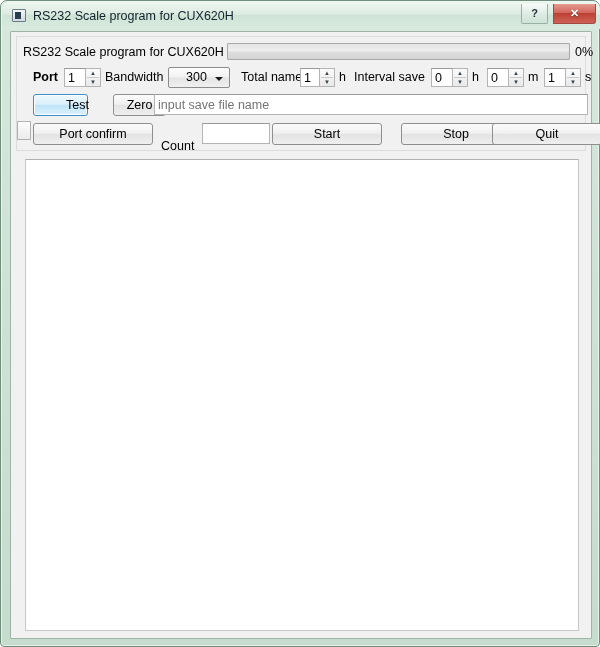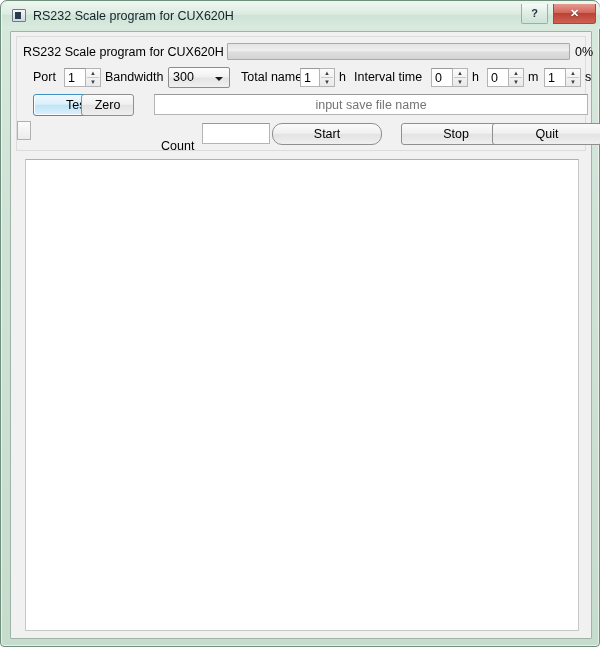--- a/index.html
+++ b/index.html
@@ -197,35 +197,35 @@
   .spin .up { top: 0; }
   .spin .dn { bottom: 0; }
   .spin::after {
     content: "";
     position: absolute;
     left: 1px; right: 1px; top: 8px;
     height: 1px;
     background: #c9c9c9;
   }
 
-  #port-label  { left: 16px;  top: 1px; }
+  #port-label  { left: 16px;  top: 1px; font-weight: bold; }
   #port-input  { left: 47px;  top: 2px; width: 22px; }
   #port-spin   { left: 69px;  top: 2px; }
   #bw-label    { left: 88px;  top: 1px; }
   #bw-select {
     position: absolute;
     left: 151px; top: 1px;
     width: 62px; height: 21px;
     box-sizing: border-box;
     background: linear-gradient(to bottom, #fdfdfd 0%, #f1f1f1 48%, #e4e4e4 52%, #f0f0f0 100%);
     border: 1px solid #8c8c8c;
     border-radius: 2px;
     font-size: 12.5px;
     line-height: 19px;
-    padding-left: 4px;
+    padding-left: 17px;
   }
   #bw-arrow {
     position: absolute;
     right: 6px; top: 9px;
     width: 0; height: 0;
     border-left: 4px solid transparent;
     border-right: 4px solid transparent;
     border-top: 4px solid #1a1a1a;
   }
 
@@ -260,44 +260,44 @@
     font-family: "Liberation Sans", sans-serif;
     white-space: nowrap;
   }
   .btn.focused {
     border-color: #3d90c4;
     background: linear-gradient(to bottom, #eef8fd 0%, #dcf0fb 46%, #bfe4f8 52%, #dcf1fc 100%);
     box-shadow: inset 0 0 0 1px #ffffff;
   }
 
   #test-button { left: 16px;  top: 1px; width: 55px; padding-left: 32px; }
-  #zero-button { left: 64px;  top: 1px; width: 53px; }
+  #zero-button { left: 96px;  top: 1px; width: 53px; }
   #filename-input {
     left: 137px; top: 1px;
     width: 434px; height: 21px;
-    text-align: center;
+    text-align: left;
     color: #173b52;
     line-height: 19px;
   }
 
   #port-confirm-button { left: 16px;  top: 2px; width: 120px; }
   #count-label         { left: 144px; top: 3px; margin-top: 12px; }
   #count-input {
     left: 185px; top: 2px;
     width: 68px; height: 21px;
     padding-right: 16px;
   }
   #count-spin {
     left: 237px; top: 3px;
     width: 14px; height: 19px;
     background: linear-gradient(to bottom, #fcfcfc, #ececec);
     border: 1px solid #b0b0b0;
     box-sizing: border-box;
   }
-  #start-button { left: 255px; top: 2px; width: 110px; border-radius: 10px; }
+  #start-button { left: 255px; top: 2px; width: 110px; }
   #stop-button  { left: 384px; top: 2px; width: 110px; }
   #quit-button  { left: 475px; top: 2px; width: 110px; }
 
   
   #output-area {
     position: absolute;
     left: 14px;
     top: 127px;
     width: 554px;
     height: 472px;
@@ -355,21 +355,21 @@
         </div>
 
         <div class="lbl" id="total-label">Total name</div>
         <input class="field" id="total-input" type="text" value="1" style="">
         <div class="spin" id="total-spin">
           <div class="up">▲</div>
           <div class="dn">▼</div>
         </div>
         <div class="lbl" id="total-unit">h</div>
 
-        <div class="lbl" id="interval-label">Interval time</div>
+        <div class="lbl" id="interval-label">Interval save</div>
         <input class="field" id="iv-h-input" type="text" value="0" style="">
         <div class="spin" id="iv-h-spin">
           <div class="up">▲</div>
           <div class="dn">▼</div>
         </div>
         <div class="lbl" id="iv-h-unit">h</div>
 
         <input class="field" id="iv-m-input" type="text" value="0" style="">
         <div class="spin" id="iv-m-spin">
           <div class="up">▲</div>
@@ -385,20 +385,21 @@
         <div class="lbl" id="iv-s-unit">s</div>
       </div>
 
       <div class="row" id="row-actions">
         <div class="btn focused" id="test-button">Test</div>
         <div class="btn" id="zero-button">Zero</div>
         <input class="field" id="filename-input" type="text" placeholder="input save file name" style="">
       </div>
 
       <div class="row" id="row-bottom">
+        <div class="btn" id="port-confirm-button">Port confirm</div>
         <div class="lbl" id="count-label">Count</div>
         <input class="field" id="count-input" type="text" value="" style="">
         <div id="count-spin"></div>
         <div class="btn" id="start-button">Start</div>
         <div class="btn" id="stop-button">Stop</div>
         <div class="btn" id="quit-button">Quit</div>
       </div>
 
     </div>
 

